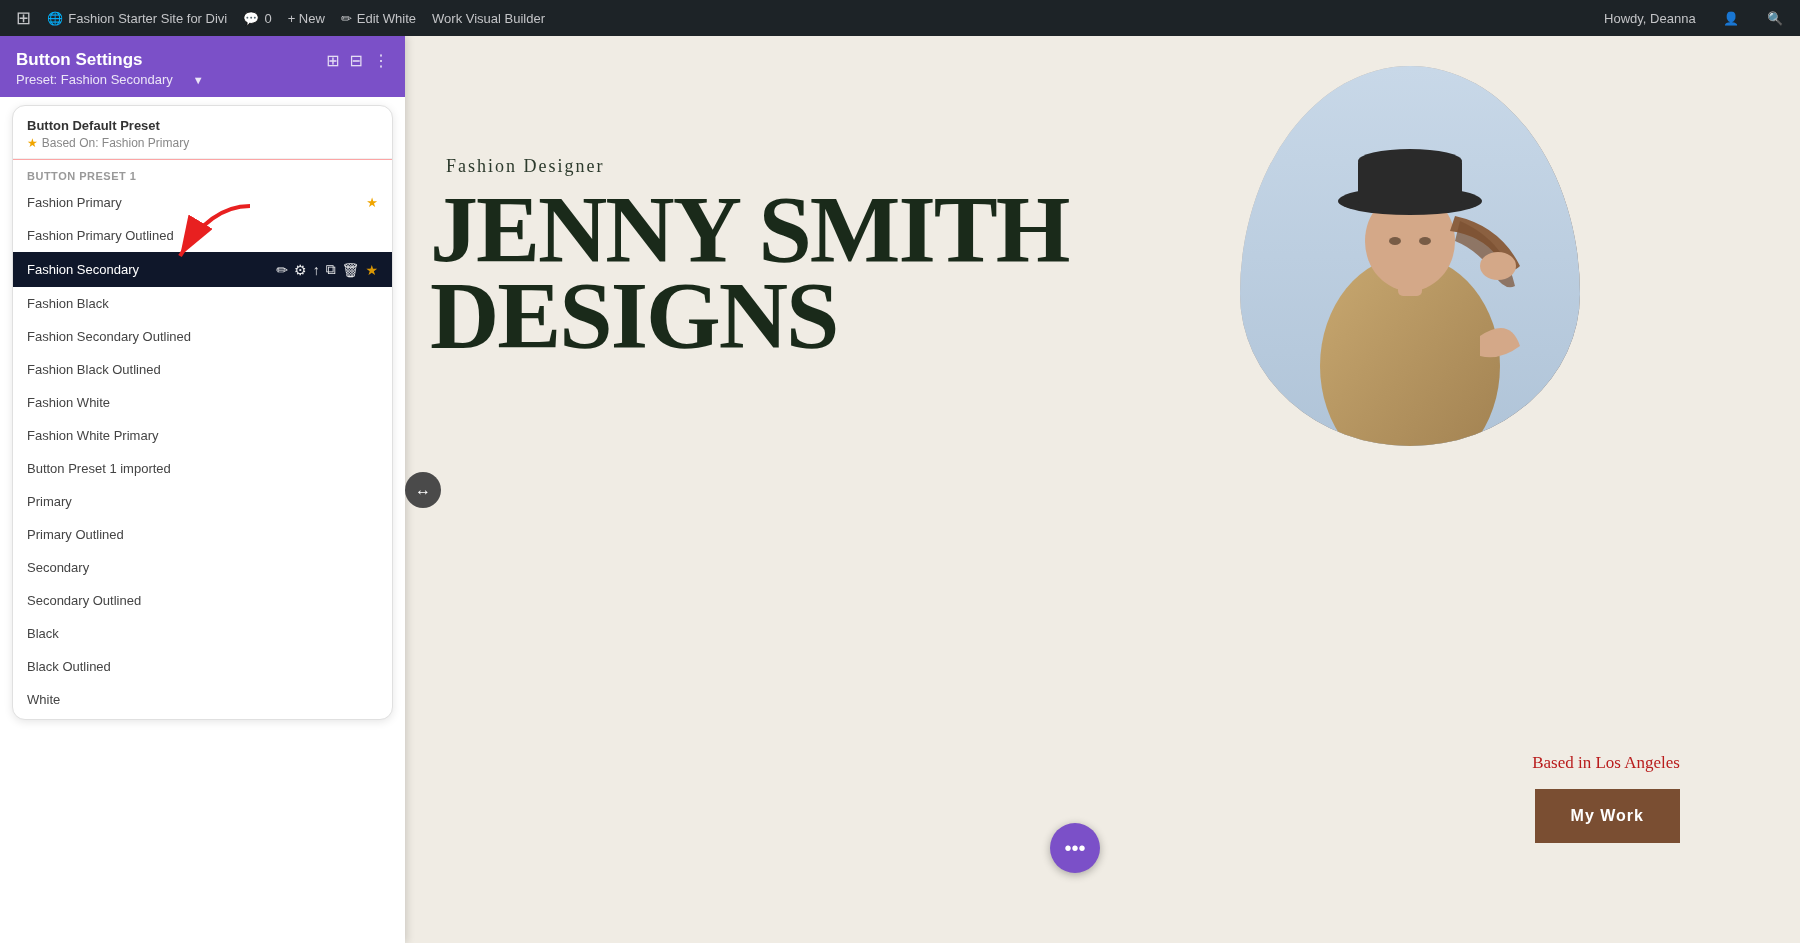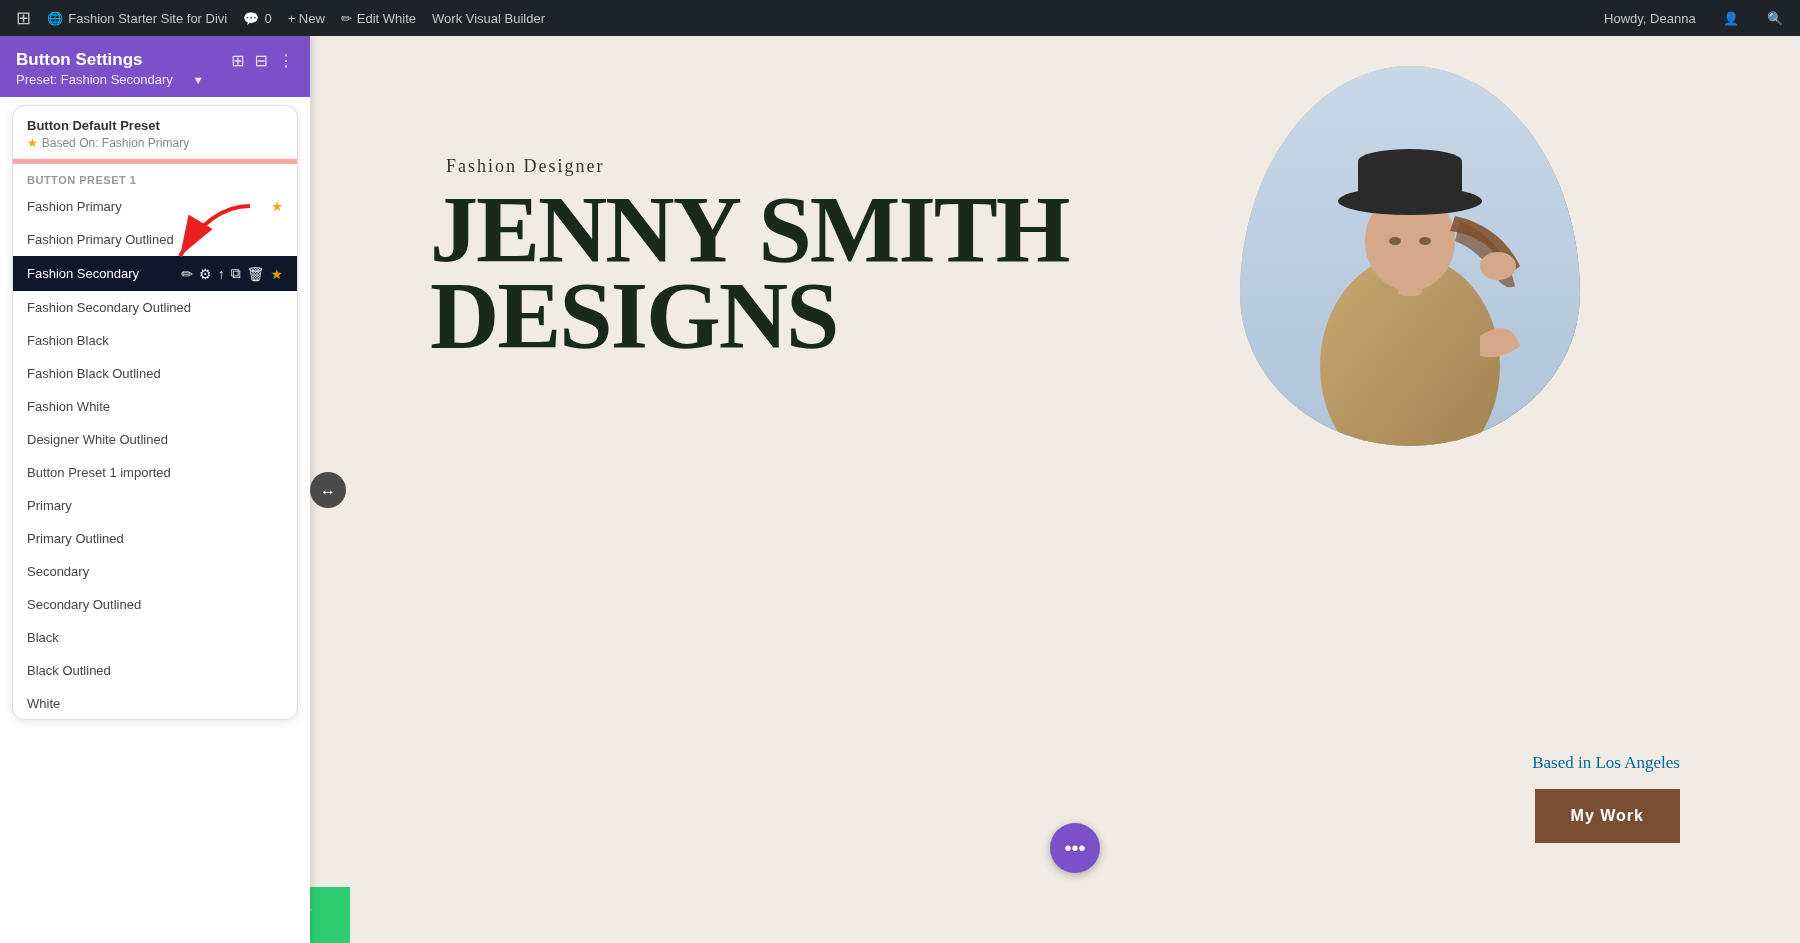--- a/index.html
+++ b/index.html
@@ -14,21 +14,21 @@
     .admin-bar-item {
       color: #c3c4c7; font-size: 13px; padding: 0 8px; height: 36px;
       display: flex; align-items: center; gap: 5px; cursor: pointer;
     }
     .admin-bar-right { margin-left: auto; display: flex; align-items: center; gap: 12px; }
     .admin-bar-right .admin-bar-item { font-size: 13px; }
     .admin-bar-howdy { color: #c3c4c7; font-size: 13px; padding: 0 8px; }
 
     
     .left-panel {
-      position: fixed; top: 36px; left: 0; width: 310px; height: calc(100vh - 36px);
+      position: fixed; top: 36px; left: 0; width: 405px; height: calc(100vh - 36px);
       background: #fff; z-index: 100; display: flex; flex-direction: column;
       box-shadow: 2px 0 8px rgba(0,0,0,0.15);
     }
 
     
     .panel-header {
       background: #7b50c8; color: #fff; padding: 14px 16px 10px;
       display: flex; flex-direction: column; gap: 2px;
     }
     .panel-header-top {
@@ -57,21 +57,21 @@
     .dropdown-header {
       padding: 12px 14px 8px; border-bottom: 1px solid #f0f0f0;
     }
     .dropdown-header-title { font-size: 13px; font-weight: 600; color: #333; }
     .dropdown-header-sub { font-size: 12px; color: #888; display: flex; align-items: center; gap: 4px; margin-top: 3px; }
     .dropdown-header-sub .star-icon { color: #f0a500; }
 
     .dropdown-group-label {
       padding: 10px 14px 4px; font-size: 11px; font-weight: 700;
       color: #999; text-transform: uppercase; letter-spacing: 0.5px;
-      border-top: 5px solid #fca5a5;
+      border-top: 1px solid #fca5a5;
     }
 
     .preset-item {
       padding: 9px 14px; font-size: 13px; color: #444; cursor: pointer;
       display: flex; align-items: center; justify-content: space-between;
     }
     .preset-item.active {
       background: #0f172a; color: #fff;
     }
     .preset-item .item-actions {
@@ -134,21 +134,21 @@
     .fashion-name {
       font-size: 96px; font-weight: 900; color: #1a2a1a; line-height: 0.9;
       font-family: Georgia, 'Times New Roman', serif; letter-spacing: -2px;
       text-transform: uppercase;
     }
     
     .fashion-bottom-right {
       position: absolute; bottom: 100px; right: 120px; text-align: right;
     }
     .fashion-location {
-      font-size: 17px; color: #0369a1; font-family: Georgia, serif;
+      font-size: 17px; color: #b91c1c; font-family: Georgia, serif;
       margin-bottom: 16px;
     }
     .my-work-btn {
       background: #7a4e32; color: #fff; border: none; padding: 18px 36px;
       font-size: 16px; font-weight: 700; cursor: pointer; letter-spacing: 1px;
       font-family: sans-serif;
     }
 
     
     .fab-bubble {
@@ -254,33 +254,33 @@
         <div class="item-actions">
           <span>✏</span>
           <span>⚙</span>
           <span>↑</span>
           <span>⧉</span>
           <span>🗑</span>
           <span class="star-btn">★</span>
         </div>
       </div>
       <div class="preset-item">
+        <span class="preset-item-name">Fashion Black</span>
+      </div>
+      <div class="preset-item">
         <span class="preset-item-name">Fashion Secondary Outlined</span>
       </div>
       <div class="preset-item">
-        <span class="preset-item-name">Fashion Black</span>
-      </div>
-      <div class="preset-item">
         <span class="preset-item-name">Fashion Black Outlined</span>
       </div>
       <div class="preset-item">
         <span class="preset-item-name">Fashion White</span>
       </div>
       <div class="preset-item">
-        <span class="preset-item-name">Designer White Outlined</span>
+        <span class="preset-item-name">Fashion White Primary</span>
       </div>
       <div class="preset-item">
         <span class="preset-item-name">Button Preset 1 imported</span>
       </div>
       <div class="preset-item">
         <span class="preset-item-name">Primary</span>
       </div>
       <div class="preset-item">
         <span class="preset-item-name">Primary Outlined</span>
       </div>

